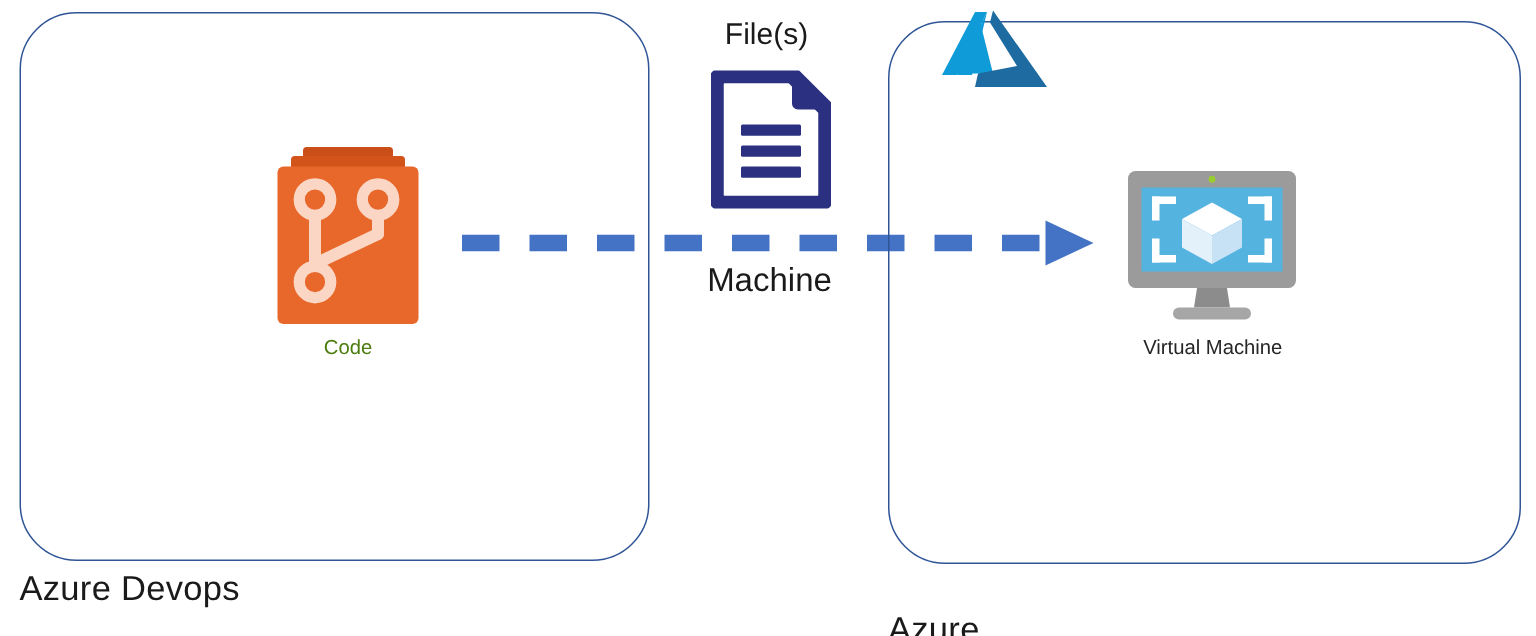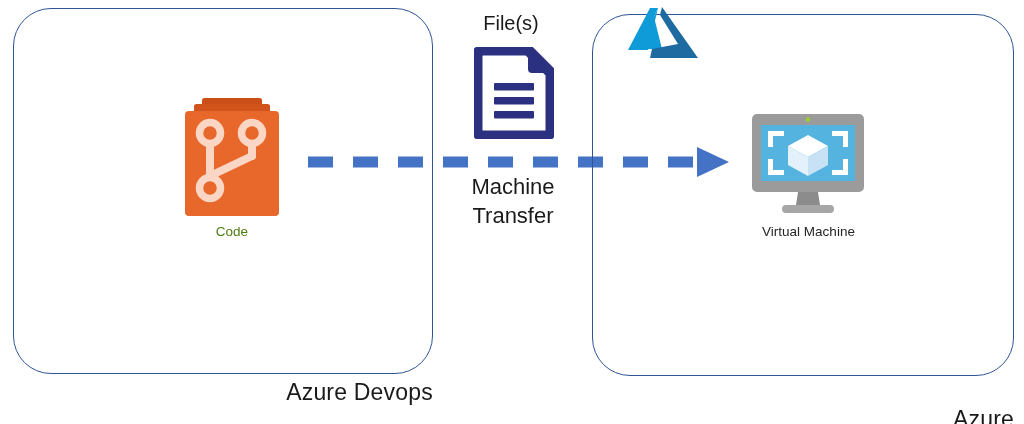--- a/index.html
+++ b/index.html
@@ -36,21 +36,21 @@
     width: 422px;
     height: 362px;
   }
 
   .zone-label {
     position: absolute;
     font-size: 23px;
     color: #1a1a1a;
     letter-spacing: 0.2px;
     white-space: nowrap;
-    text-align: right;
+    text-align: left;
   }
   #label-devops {
     left: 13px;
     top: 379px;
     width: 420px;
   }
   #label-azure {
     left: 592px;
     top: 382px;
     width: 422px;
@@ -211,21 +211,20 @@
 
   <div id="transfer-arrow">
     <svg viewBox="0 0 430 34" width="430" height="34" xmlns="http://www.w3.org/2000/svg">
       <line x1="3" y1="17" x2="395" y2="17" stroke="#4472c4" stroke-width="11" stroke-dasharray="25 20" stroke-linecap="butt"></line>
       <path d="M392 2 L424 17 L392 32 Z" fill="#4472c4"></path>
     </svg>
   </div>
 
   <div id="transfer-caption">
     <div>Machine</div>
-    <div>Transfer</div>
   </div>
 
   <div class="zone" id="zone-azure"></div>
   <div class="zone-label" id="label-azure">Azure</div>
 
   <div id="azure-logo">
     <svg viewBox="0 0 84 62" width="84" height="62" xmlns="http://www.w3.org/2000/svg">
       <path d="M36 2 L16 44 L6 44 L28 2 Z" fill="#0f9bd7"></path>
       <path d="M36 2 L16 44 L41 44 L26 44 Z" fill="#0f9bd7"></path>
       <path d="M30 3 L12 43 L40 43 Z" fill="#0f9bd7"></path>

